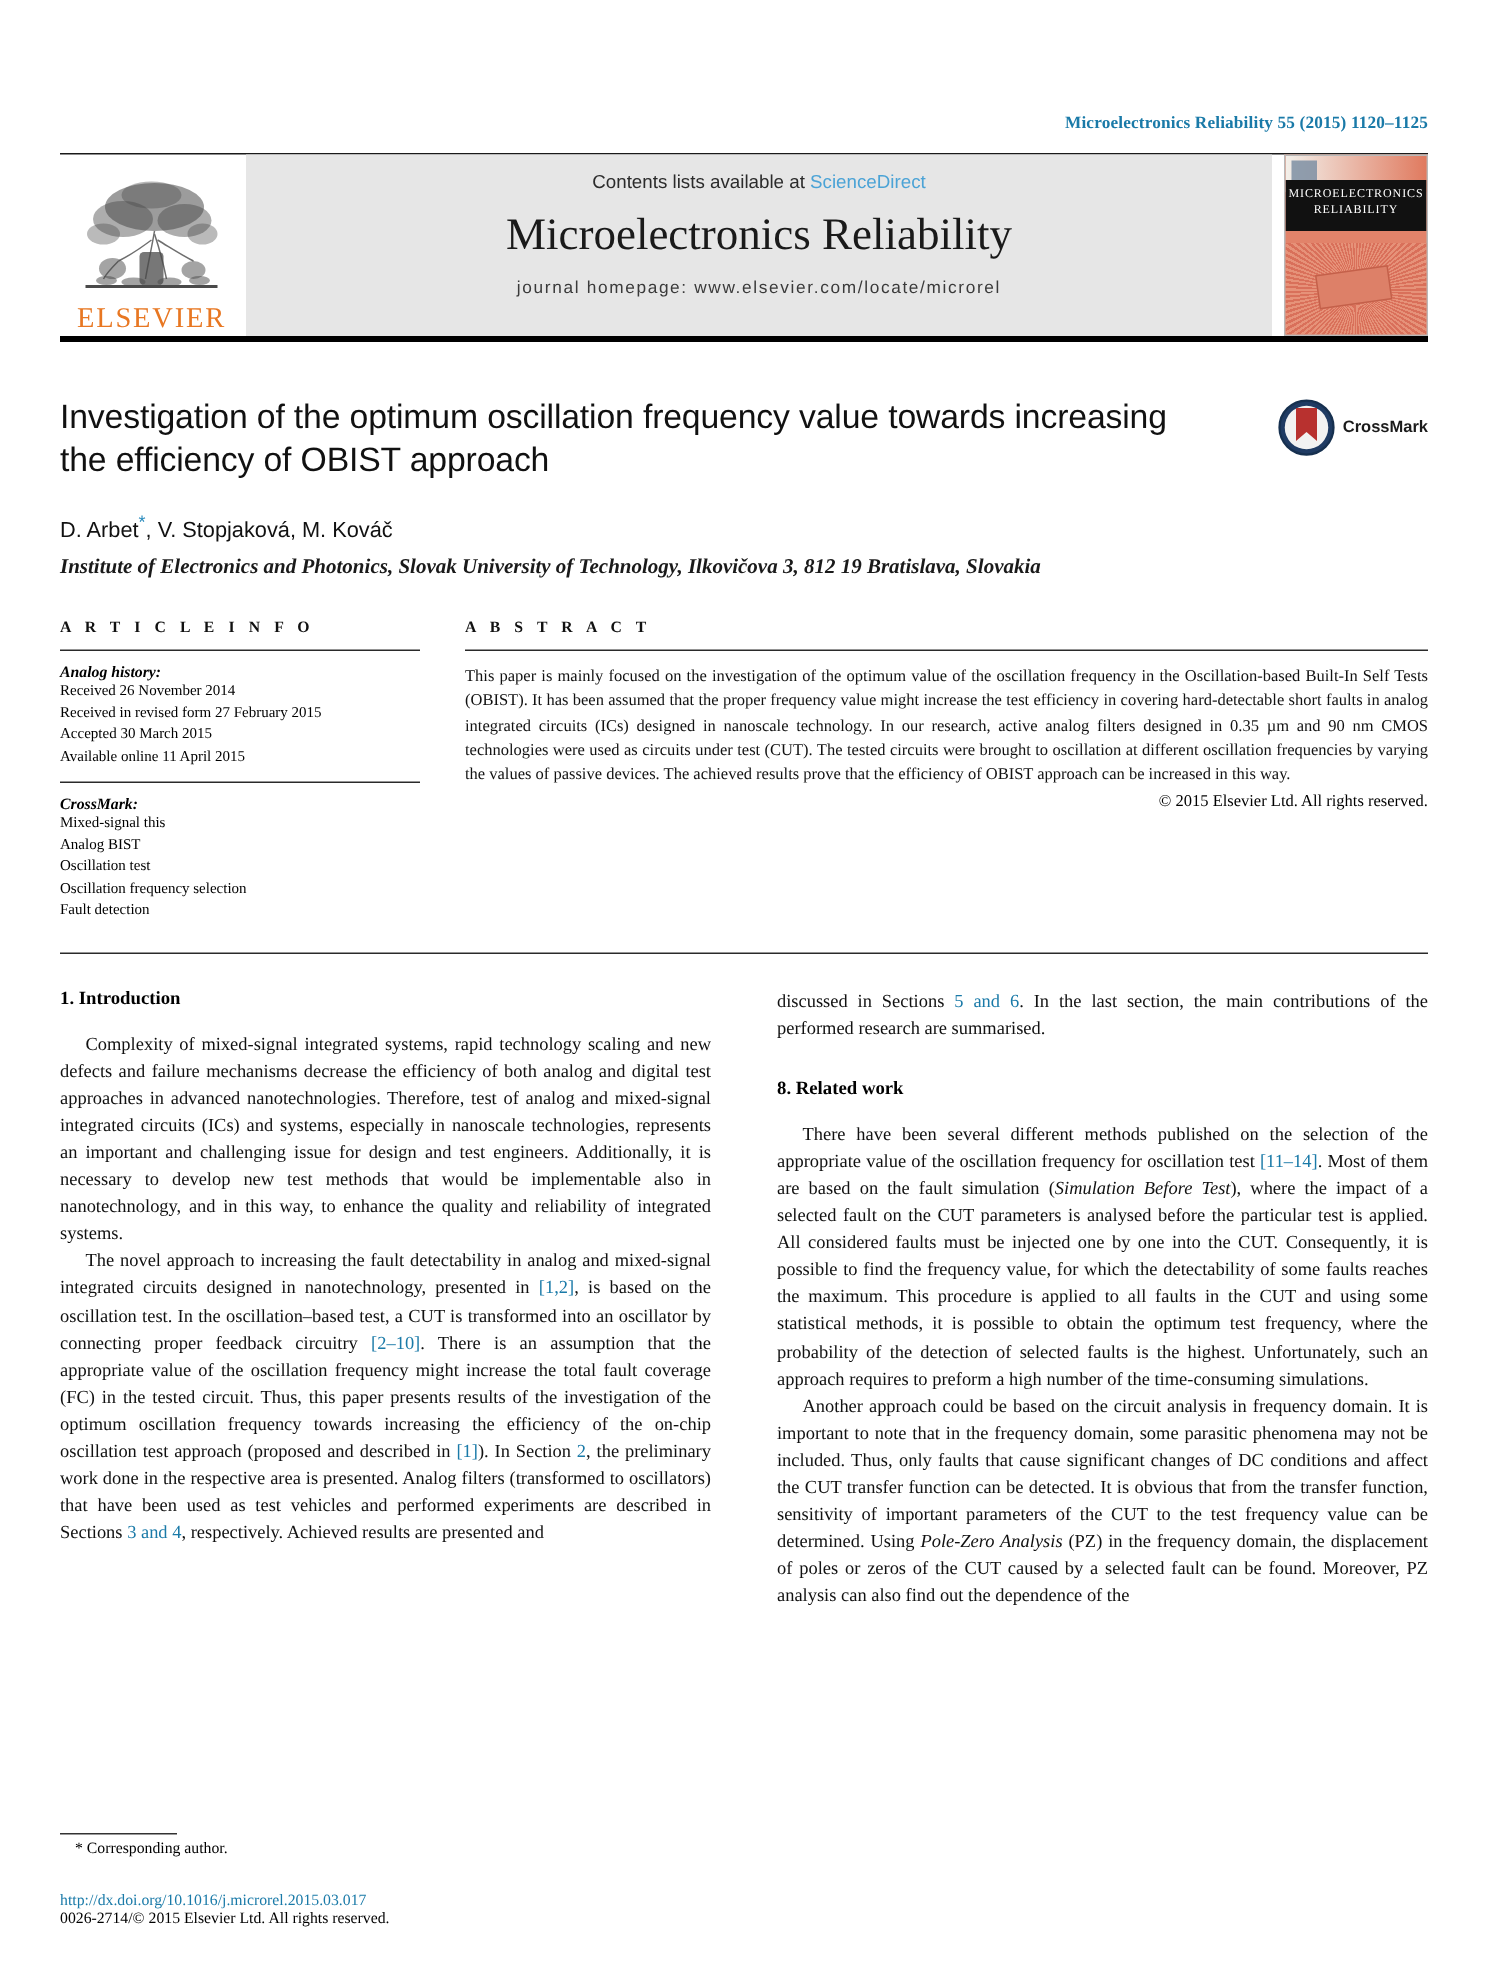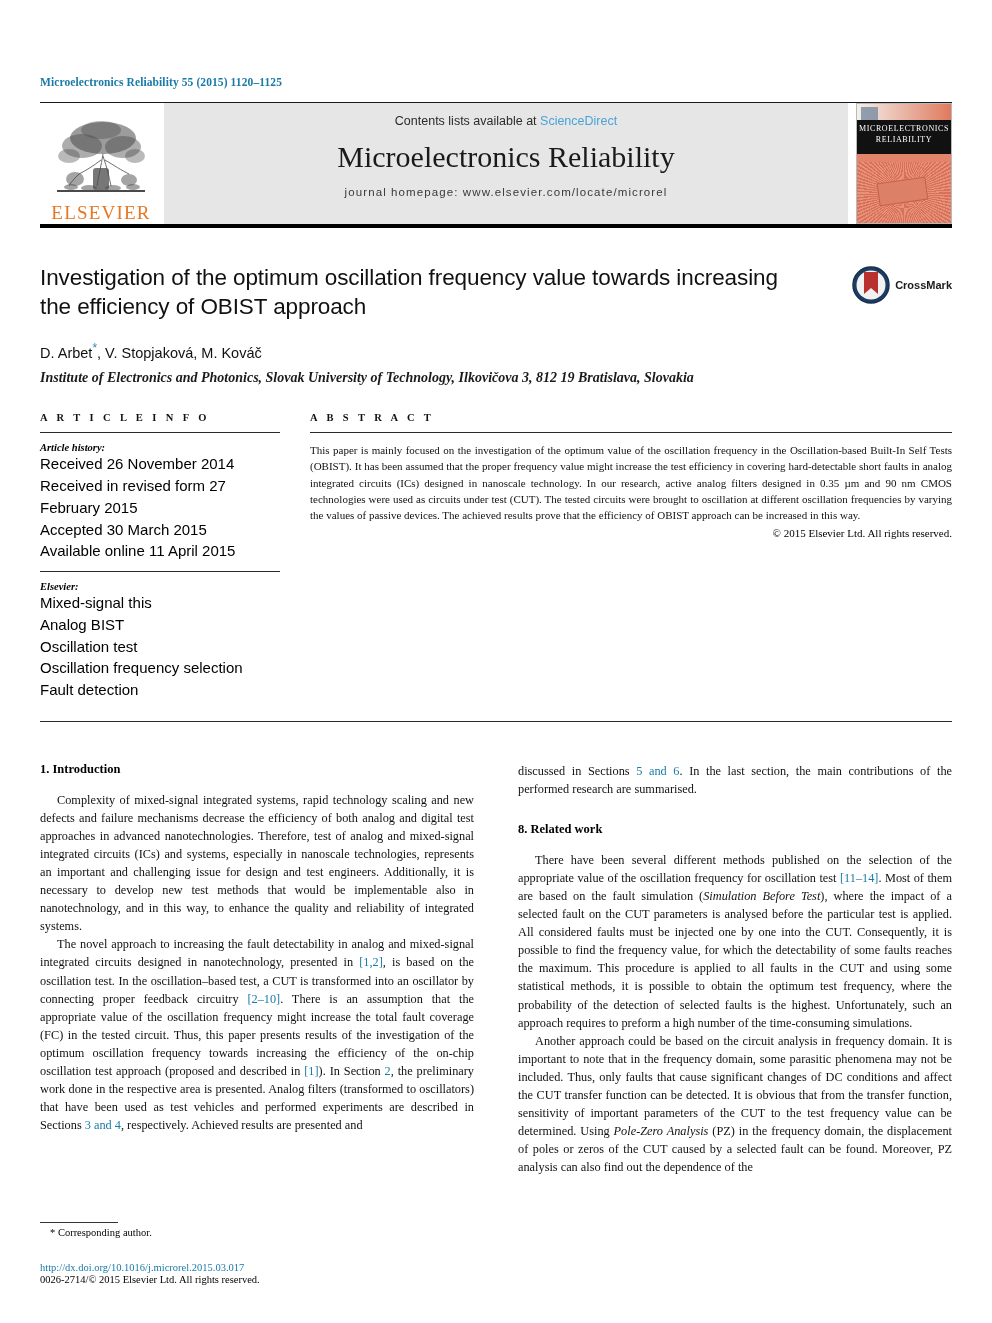--- a/index.html
+++ b/index.html
@@ -9,21 +9,21 @@
     height: 1323px;
     background: #ffffff;
     font-family: "Liberation Serif", serif;
     color: #000000;
     overflow: hidden;
   }
   .page { position: relative; width: 992px; height: 1323px; padding: 0 40px; }
 
   
   .runhead {
-    text-align: left;
+    text-align: right;
     font-family: "Liberation Serif", serif;
     font-weight: bold;
     font-size: 11.5px;
     color: #1a7aa8;
     padding-top: 76px;
     letter-spacing: 0.1px;
   }
 
   
   .masthead {
@@ -172,43 +172,43 @@
     letter-spacing: 3.4px;
     color: #111;
   }
   .hr-thin { border-top: 1px solid #2a2a2a; margin: 9px 0 9px 0; }
   .hist-title, .kw-title {
     font-family: "Liberation Serif", serif;
     font-style: italic; font-weight: bold;
     font-size: 10.5px;
   }
   .hist-line, .kw-line {
-    font-family: Liberation Sans, sans-serif;
-    font-size: 15px;
+    font-family: Liberation Serif, serif;
+    font-size: 10px;
     line-height: 1.45;
   }
   .kw-block { margin-top: 2px; }
   .abstract-text {
     font-family: "Liberation Serif", serif;
     font-size: 11px;
     line-height: 1.46;
     text-align: justify;
     color: #111;
   }
   .abstract-copyright {
     font-family: "Liberation Serif", serif;
     font-size: 11px;
     text-align: right;
     margin-top: 4px;
   }
   .rule-mid { border-top: 1px solid #2a2a2a; margin-top: 20px; }
 
   
   .body-cols {
-    margin-top: 40px;
+    margin-top: 22px;
     display: flex;
     gap: 44px;
   }
   .bcol { flex: 1 1 0; }
   .h2 {
     font-family: "Liberation Serif", serif;
     font-weight: bold;
     font-size: 12.5px;
     margin: 0 0 14px 0;
   }
@@ -335,28 +335,28 @@
     </div>
 
     <div class="affiliation">Institute of Electronics and Photonics, Slovak University of Technology, Ilkovičova 3, 812 19 Bratislava, Slovakia</div>
   </div>
 
   <div class="info-abstract">
 
     <div class="col-info">
       <div class="sec-label">A R T I C L E    I N F O</div>
       <div class="hr-thin"></div>
-      <div class="hist-title">Article history:</div>
+      <div class="hist-title">Analog history:</div>
       <div class="hist-line">Received 26 November 2014</div>
       <div class="hist-line">Received in revised form 27 February 2015</div>
       <div class="hist-line">Accepted 30 March 2015</div>
       <div class="hist-line">Available online 11 April 2015</div>
       <div class="hr-thin"></div>
       <div class="kw-block">
-        <div class="kw-title">Elsevier:</div>
+        <div class="kw-title">CrossMark:</div>
         <div class="kw-line">Mixed-signal this</div>
         <div class="kw-line">Analog BIST</div>
         <div class="kw-line">Oscillation test</div>
         <div class="kw-line">Oscillation frequency selection</div>
         <div class="kw-line">Fault detection</div>
       </div>
     </div>
 
     <div class="col-abs">
       <div class="sec-label">A B S T R A C T</div>

